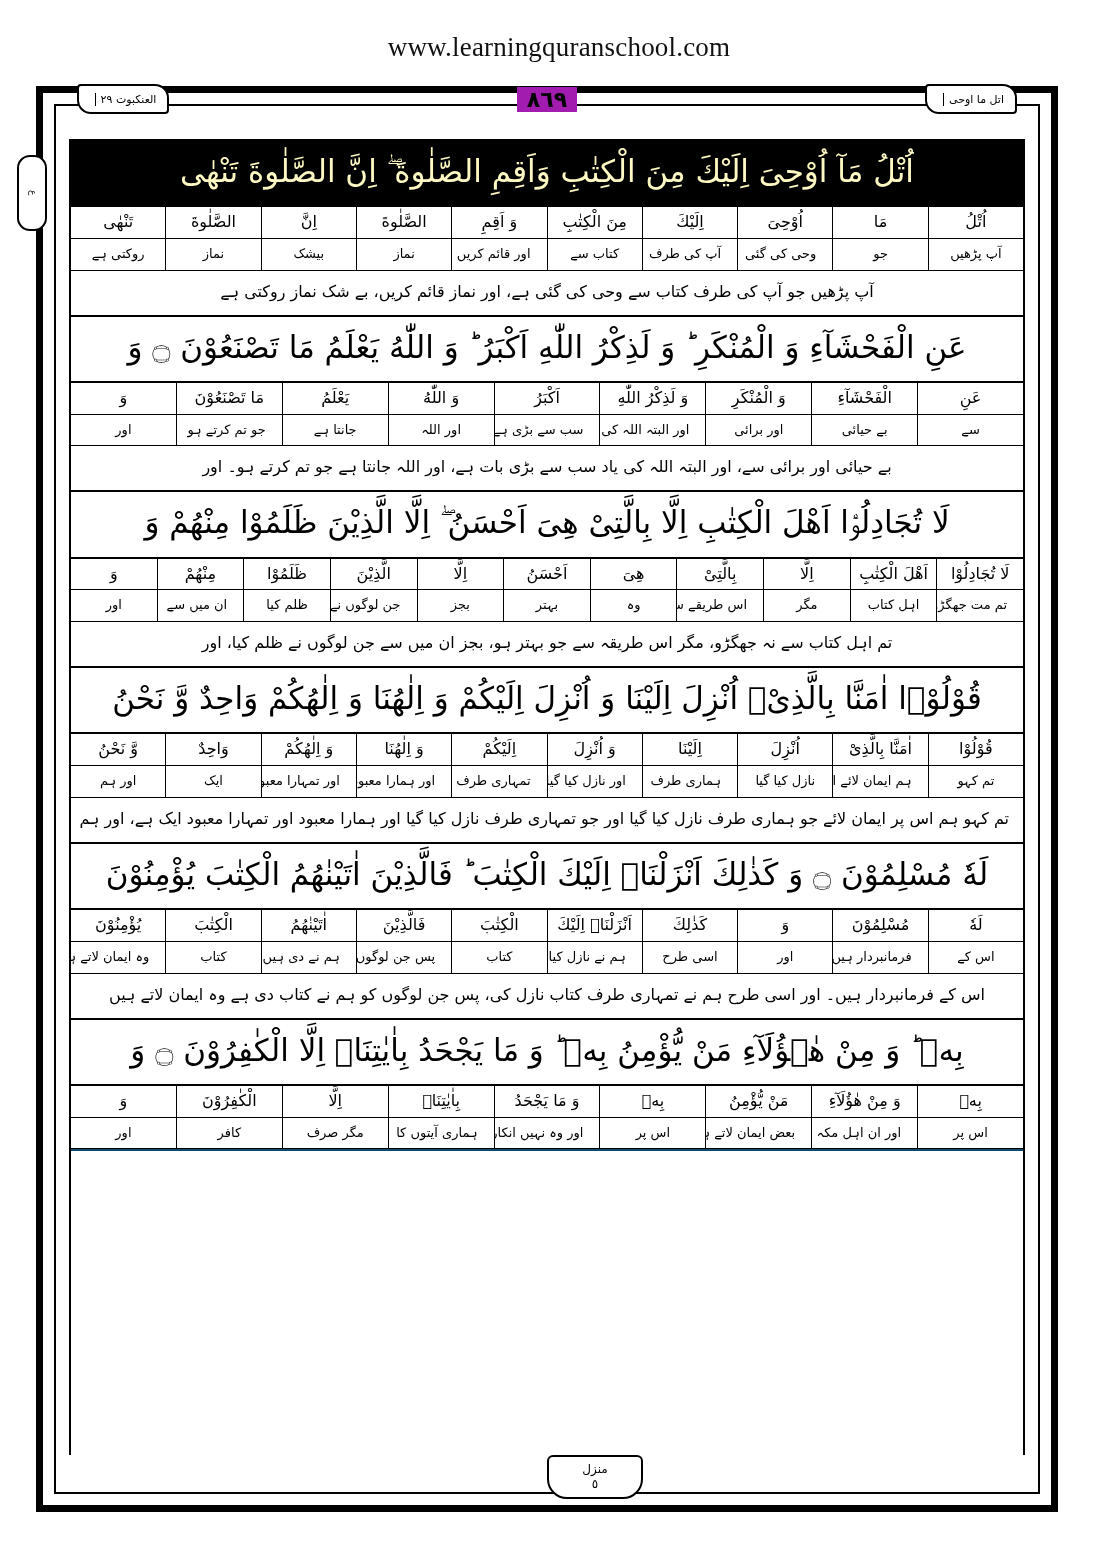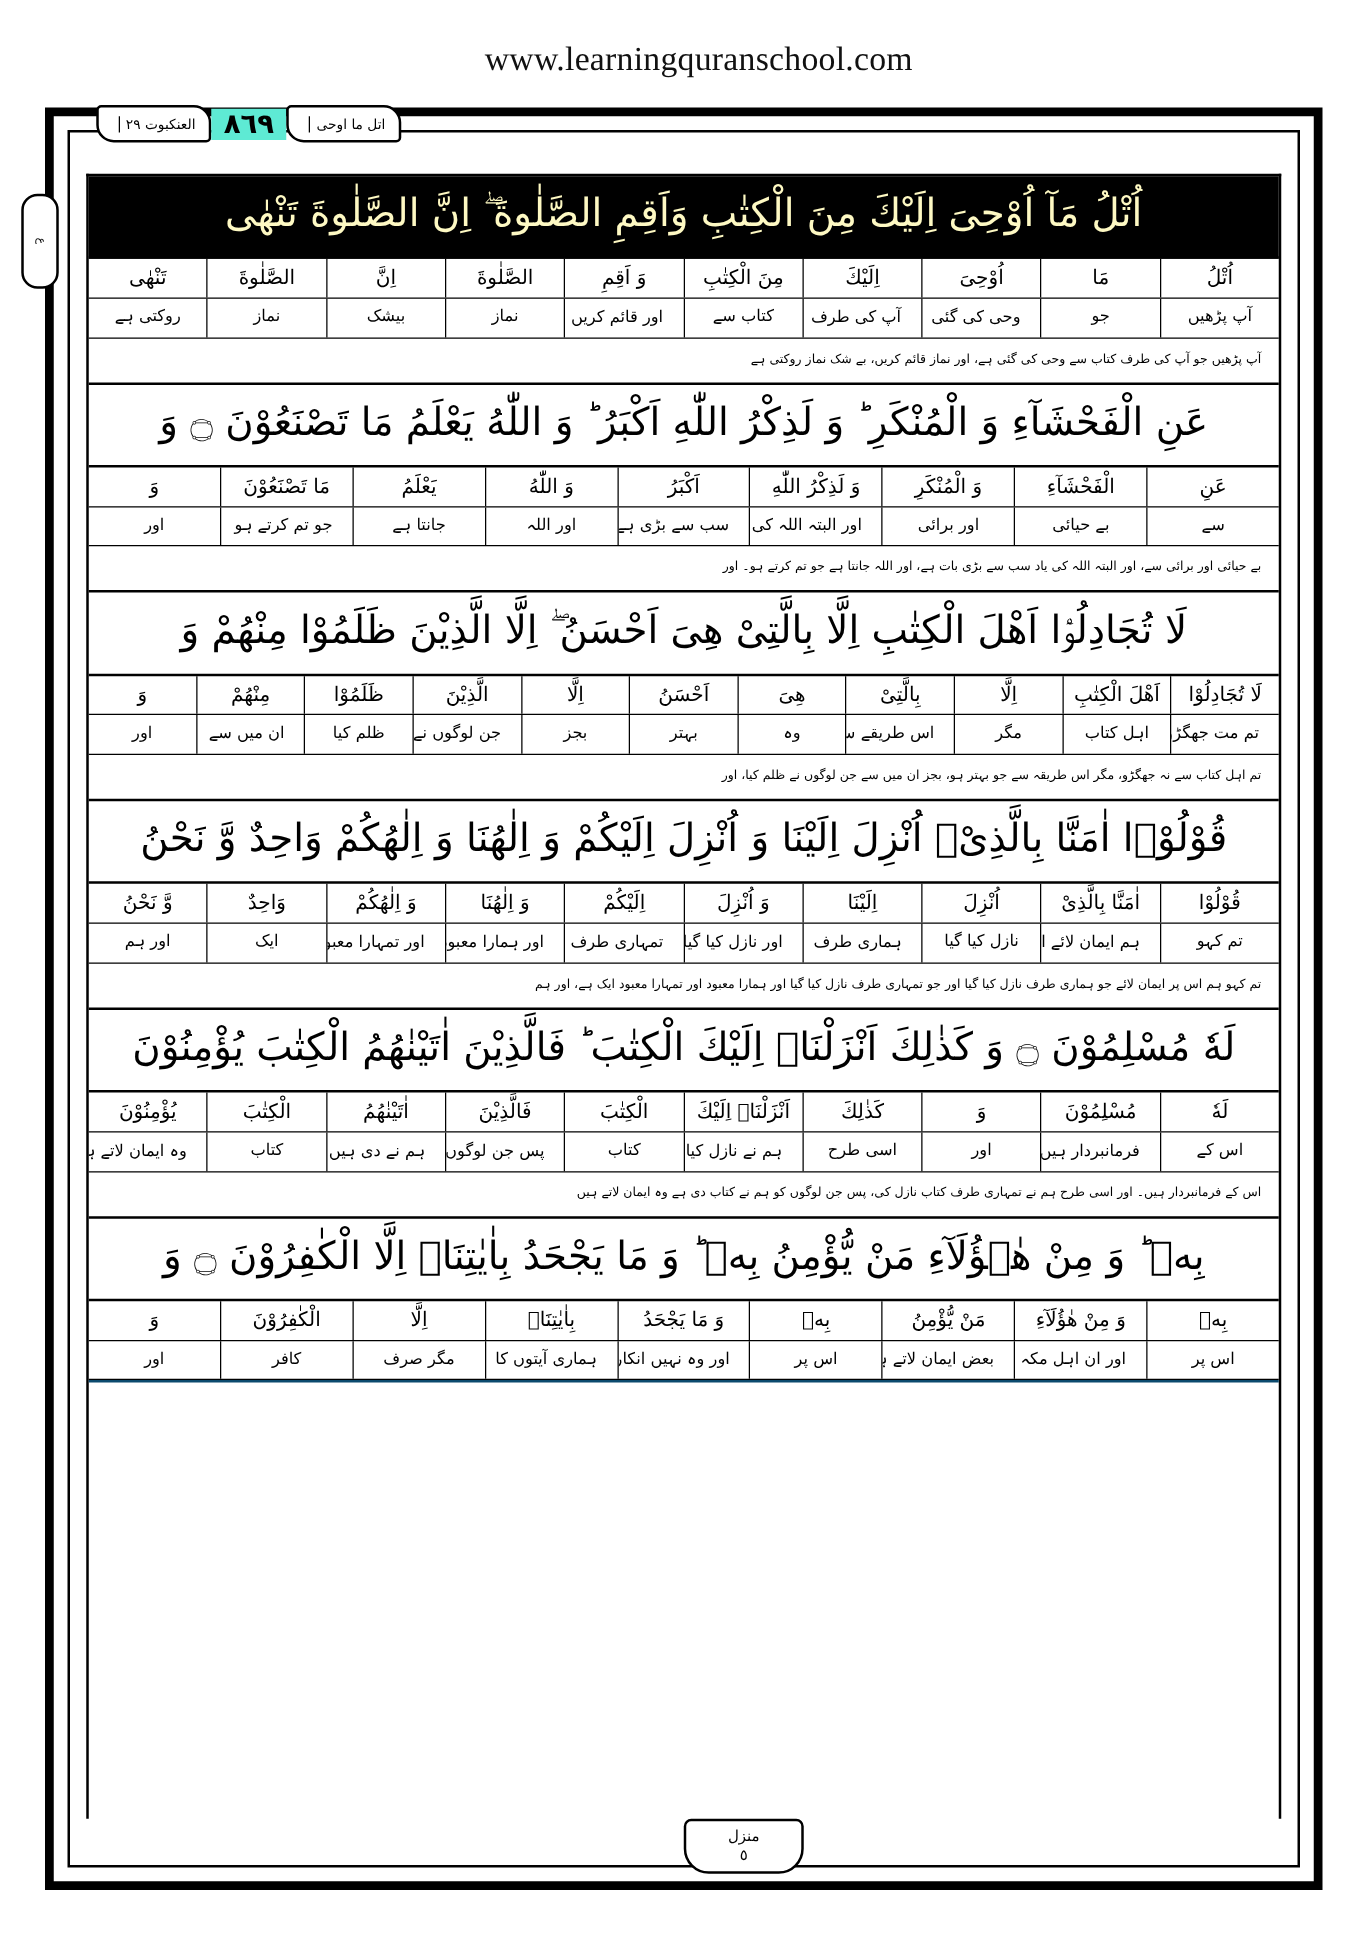--- a/index.html
+++ b/index.html
@@ -48,20 +48,21 @@
   }
   
   .page-header {
     position: absolute;
     left: 0;
     right: 0;
     top: -14px;
     height: 40px;
     display: flex;
     align-items: center;
+    justify-content: space-between;
     padding: 0 34px;
     box-sizing: border-box;
   }
   .cartouche {
     background: #fff;
     border: 2px solid #000;
     border-radius: 4px 14px 4px 14px;
     min-width: 92px;
     height: 30px;
     display: flex;
@@ -75,21 +76,21 @@
   }
   .cartouche .juz {
     border-left: 1px solid #000;
     padding-left: 5px;
     margin-left: 5px;
   }
   .page-number {
     font-size: 22px;
     font-weight: bold;
     letter-spacing: 1px;
-    background: #5eead4;
+    background: #a21caf;
     padding: 0 10px;
   }
   .medallion {
     position: absolute;
     left: -26px;
     top: 62px;
     width: 26px;
     height: 72px;
     border: 2px solid #000;
     border-radius: 13px;
@@ -154,21 +155,22 @@
     direction: rtl;
     overflow: hidden;
     white-space: nowrap;
     line-height: 1.3;
   }
   .cell:last-child { border-left: none; }
   .word-grid.meanings .cell { padding: 7px 16px; }
 
   .full-translation {
     direction: rtl;
-    font-size: 10px;
+    text-align: center;
+    font-size: 16px;
     padding: 9px 14px 11px 14px;
     line-height: 1.5;
     white-space: nowrap;
     overflow: hidden;
   }
   .footer-tag {
     position: absolute;
     left: 50%;
     transform: translateX(-50%);
     bottom: 6px;

